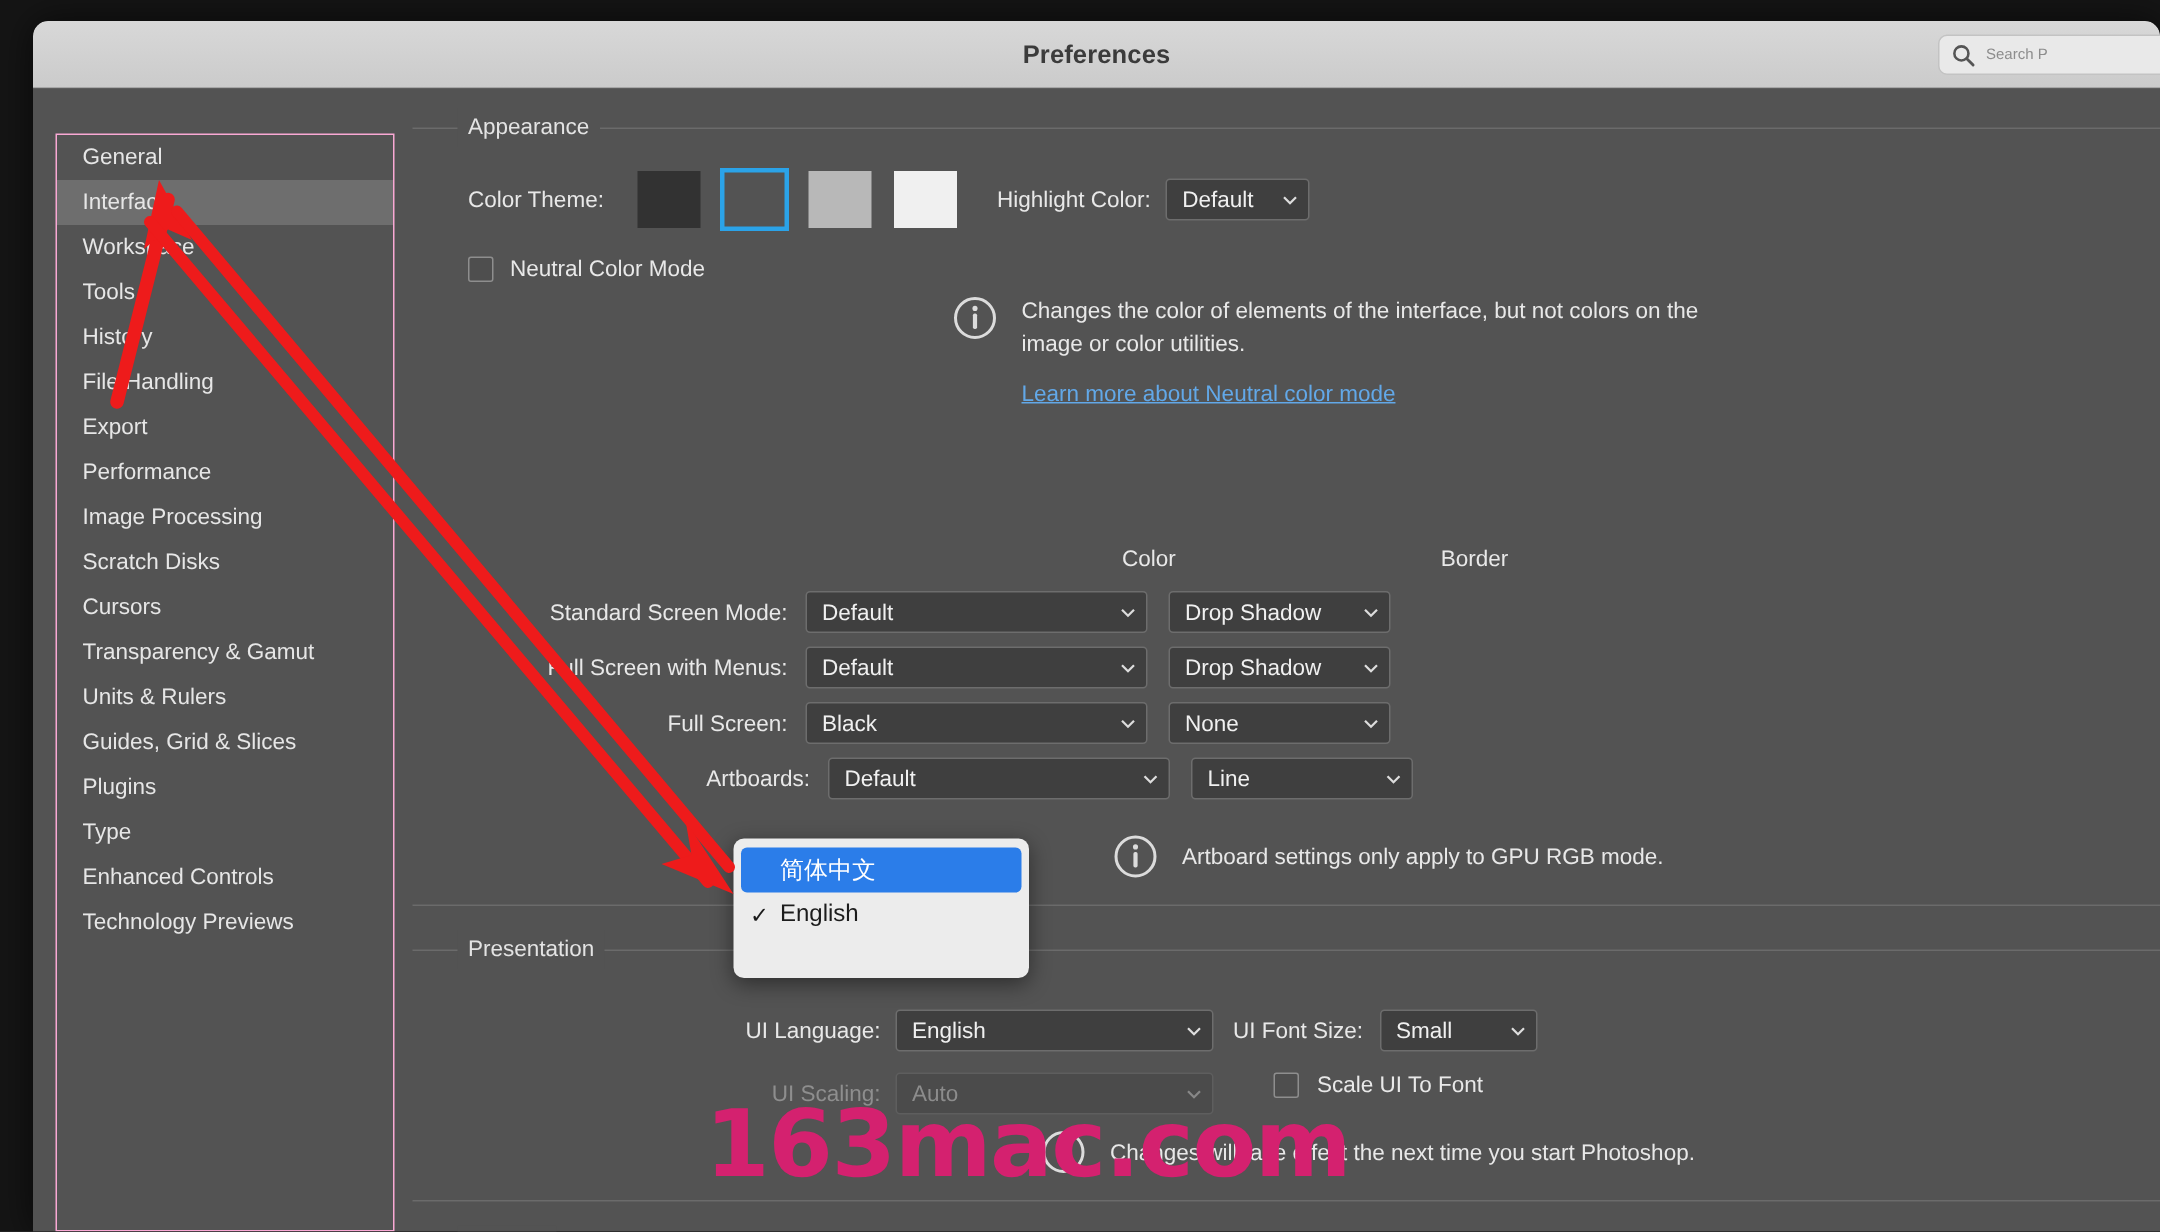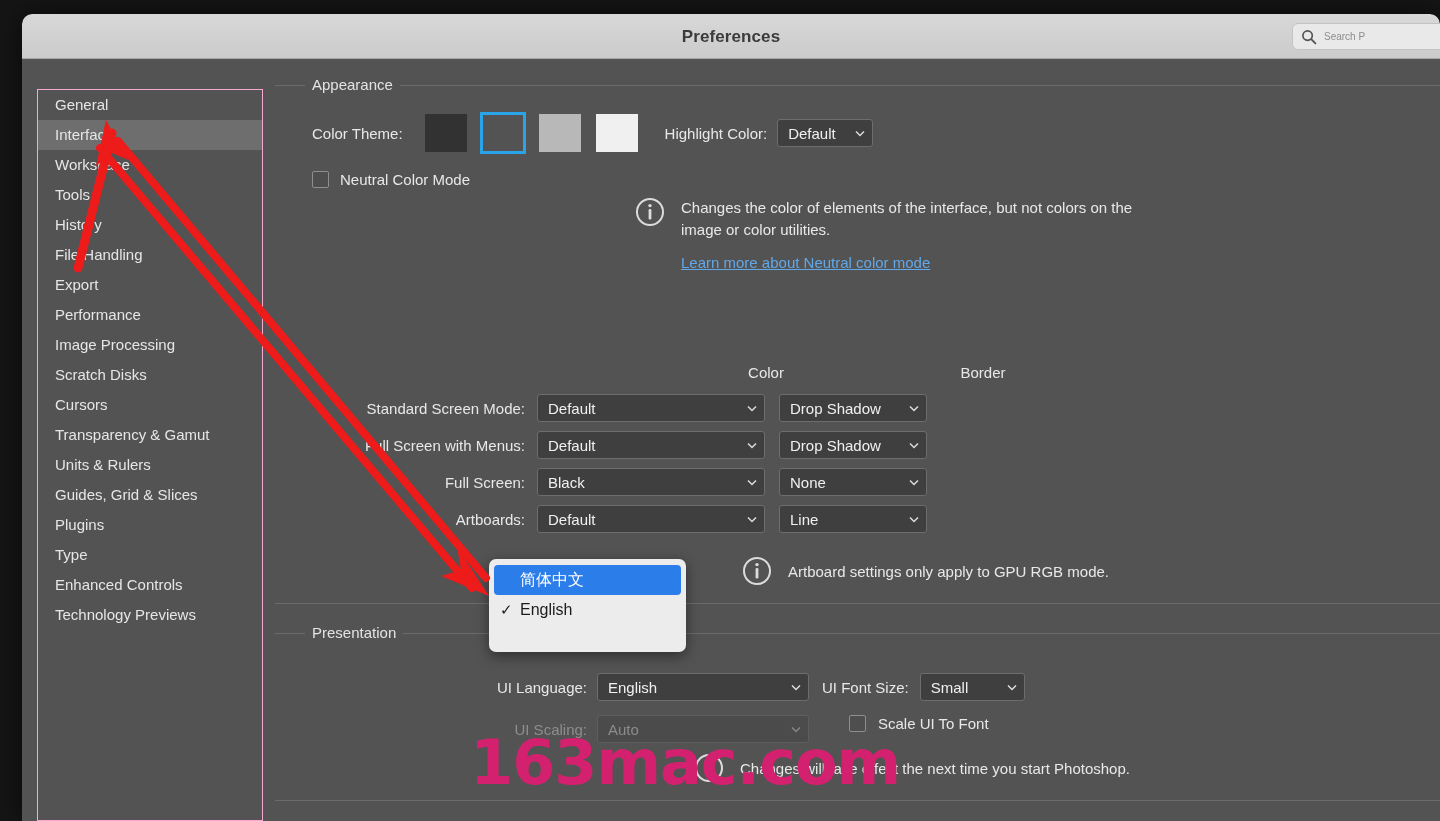--- a/index.html
+++ b/index.html
@@ -254,21 +254,21 @@
                   <path d="M2 4.5 L6 8.5 L10 4.5" fill="none" stroke="#eee" stroke-width="1.5"></path>
                 </svg>
               </div>
               <div class="sel-ctl" style="width: 148px; margin-left: 14px;">
                 <span class="v">None</span>
                 <svg class="chev" viewBox="0 0 12 12">
                   <path d="M2 4.5 L6 8.5 L10 4.5" fill="none" stroke="#eee" stroke-width="1.5"></path>
                 </svg>
               </div>
             </div>
-            <div style="position: absolute; left: 0px; top: 433px; display: flex; align-items: center;">
+            <div style="position: absolute; left: 15px; top: 433px; display: flex; align-items: center;">
               <span class="lblrow" style="width: 250px; text-align: right;">Artboards:</span>
               <div class="sel-ctl" style="width: 228px; margin-left: 12px;">
                 <span class="v">Default</span>
                 <svg class="chev" viewBox="0 0 12 12">
                   <path d="M2 4.5 L6 8.5 L10 4.5" fill="none" stroke="#eee" stroke-width="1.5"></path>
                 </svg>
               </div>
               <div class="sel-ctl" style="width: 148px; margin-left: 14px;">
                 <span class="v">Line</span>
                 <svg class="chev" viewBox="0 0 12 12">

